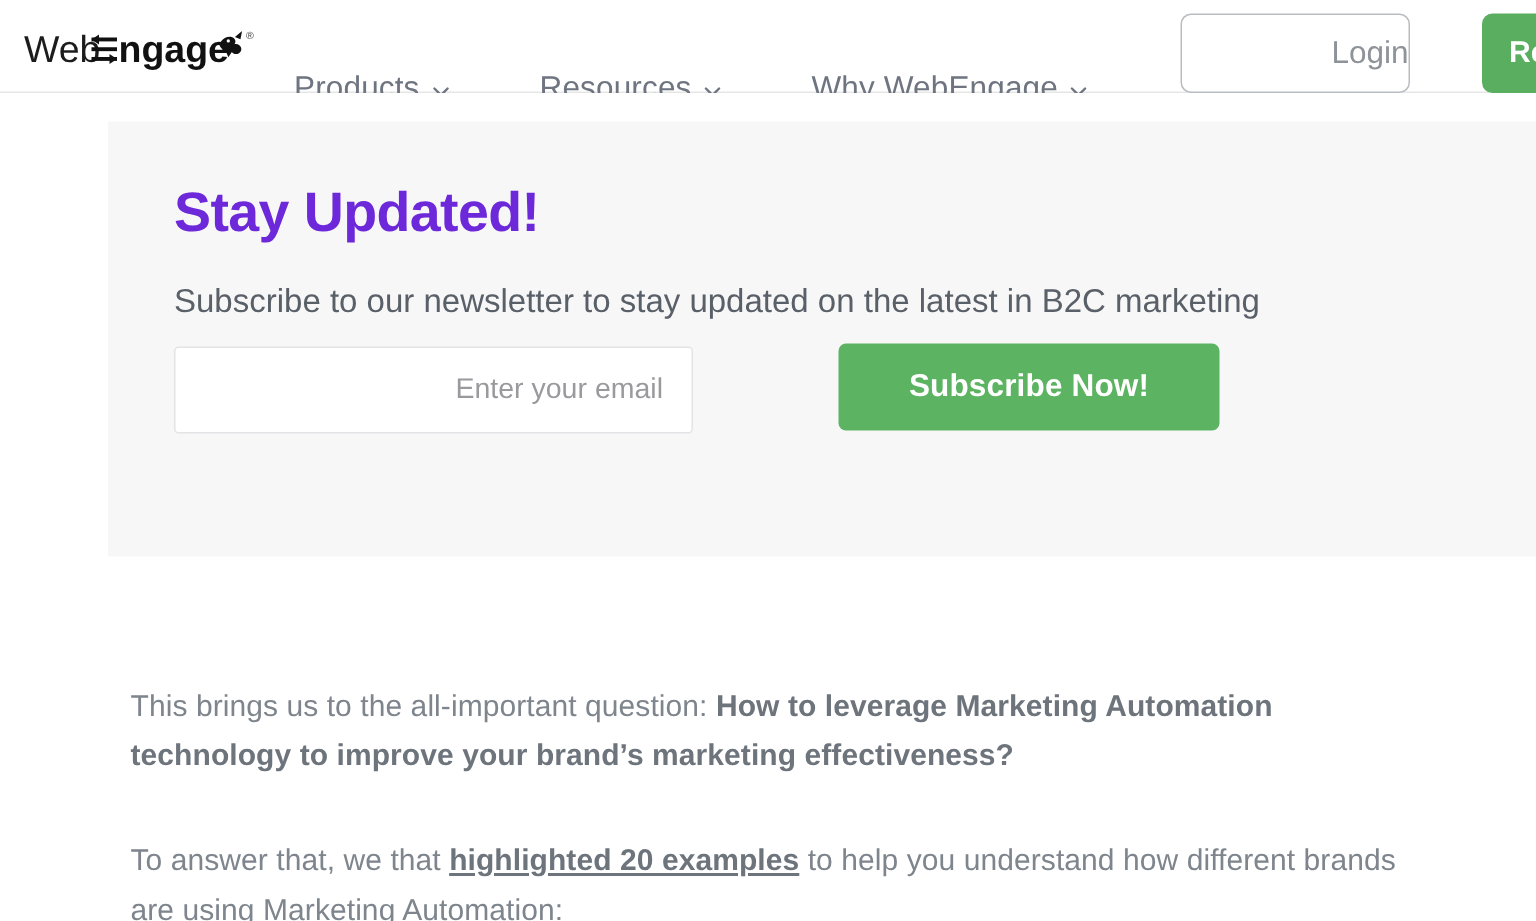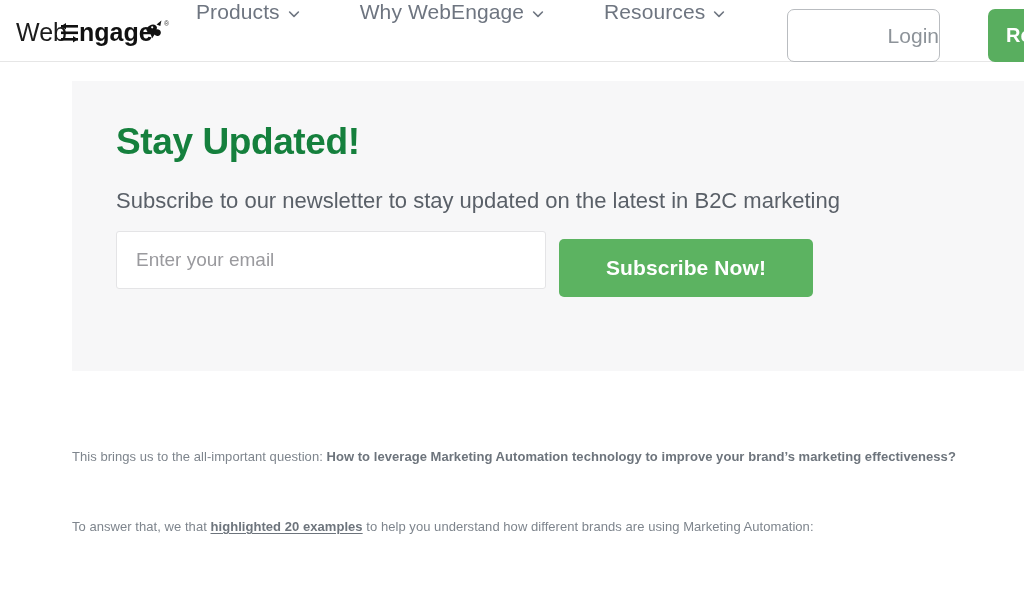--- a/index.html
+++ b/index.html
@@ -33,21 +33,21 @@
     display: block;
   }
   .logo-wrap svg { display: block; }
 
   .nav-list {
     position: absolute;
     left: 196px;
     top: 0;
     height: 71px;
     display: flex;
-    align-items: flex-start;
+    align-items: flex-end;
     gap: 0;
     list-style: none;
   }
 
   .nav-item {
     display: flex;
     align-items: center;
     gap: 8px;
     color: #6e7580;
     font-size: 21px;
@@ -122,58 +122,59 @@
     top: 19px;
     width: 952px;
     height: 290px;
     background: #f7f7f8;
   }
 
   .newsletter-title {
     position: absolute;
     left: 44px;
     top: 40px;
-    color: #15803d;
+    color: #6d28d9;
     font-size: 37px;
     font-weight: 700;
     letter-spacing: -0.4px;
     white-space: nowrap;
   }
 
   .newsletter-sub {
     position: absolute;
     left: 44px;
     top: 107px;
     color: #5a6068;
     font-size: 22px;
     font-weight: 400;
     white-space: nowrap;
   }
 
   .email-input {
     position: absolute;
     left: 44px;
     top: 150px;
-    width: 430px;
+    width: 346px;
     height: 58px;
     background: #ffffff;
     border: 1px solid #e4e4e6;
     border-radius: 3px;
     padding: 0 19px;
     font-family: "Liberation Sans", sans-serif;
     font-size: 19px;
     color: #3d3d3d;
     outline: none;
+    text-align: right;
   }
   .email-input::placeholder { color: #9a9a9e; }
 
   .subscribe-btn {
     position: absolute;
     left: 487px;
-    top: 158px;
+    top: 148px;
     width: 254px;
     height: 58px;
     background: #5cb361;
     border: none;
     border-radius: 5px;
     color: #ffffff;
     font-family: "Liberation Sans", sans-serif;
     font-size: 21px;
     font-weight: 700;
     letter-spacing: 0.1px;
@@ -183,25 +184,25 @@
   
   .article {
     position: absolute;
     left: 72px;
     top: 378px;
     width: 900px;
   }
 
   .para {
     color: #7e858d;
-    font-size: 13px;
+    font-size: 20px;
     font-weight: 400;
     line-height: 33px;
     letter-spacing: 0.05px;
-    margin: 0;
+    margin: 15px;
   }
   .para + .para { margin-top: 37px; }
 
   .para b {
     color: #6d747c;
     font-weight: 700;
   }
 
   .para a.inline-link {
     color: #6d747c;
@@ -239,42 +240,42 @@
         <circle cx="136.2" cy="13.3" r="1.1" fill="#ffffff"></circle>
       </g>
       <text x="148" y="12" font-family="Liberation Sans, sans-serif" font-size="7" fill="#3a3a3a">®</text>
     </svg>
   </a>
 
   <nav>
     <ul class="nav-list">
       <li class="nav-item">
         <span>Products</span>
+        <span class="chev">
+          <svg width="12" height="12" viewBox="0 0 12 12" xmlns="http://www.w3.org/2000/svg">
+            <path d="M1.6 4 L6 8.4 L10.4 4" fill="none" stroke="#6e7580" stroke-width="1.6" stroke-linecap="round" stroke-linejoin="round"></path>
+          </svg>
+        </span>
+      </li>
+      <li class="nav-item">
+        <span>Resources</span>
         <span class="chev">
           <svg width="12" height="12" viewBox="0 0 12 12" xmlns="http://www.w3.org/2000/svg">
             <path d="M1.6 4 L6 8.4 L10.4 4" fill="none" stroke="#6e7580" stroke-width="1.6" stroke-linecap="round" stroke-linejoin="round"></path>
           </svg>
         </span>
       </li>
       <li class="nav-item">
         <span>Why WebEngage</span>
         <span class="chev">
           <svg width="12" height="12" viewBox="0 0 12 12" xmlns="http://www.w3.org/2000/svg">
             <path d="M1.6 4 L6 8.4 L10.4 4" fill="none" stroke="#6e7580" stroke-width="1.6" stroke-linecap="round" stroke-linejoin="round"></path>
           </svg>
         </span>
       </li>
-      <li class="nav-item">
-        <span>Resources</span>
-        <span class="chev">
-          <svg width="12" height="12" viewBox="0 0 12 12" xmlns="http://www.w3.org/2000/svg">
-            <path d="M1.6 4 L6 8.4 L10.4 4" fill="none" stroke="#6e7580" stroke-width="1.6" stroke-linecap="round" stroke-linejoin="round"></path>
-          </svg>
-        </span>
-      </li>
     </ul>
   </nav>
 
   <button class="login-btn">Login</button>
 
   <button class="cta-btn">Request</button>
 </header>
 
 <main class="page-body">
 

